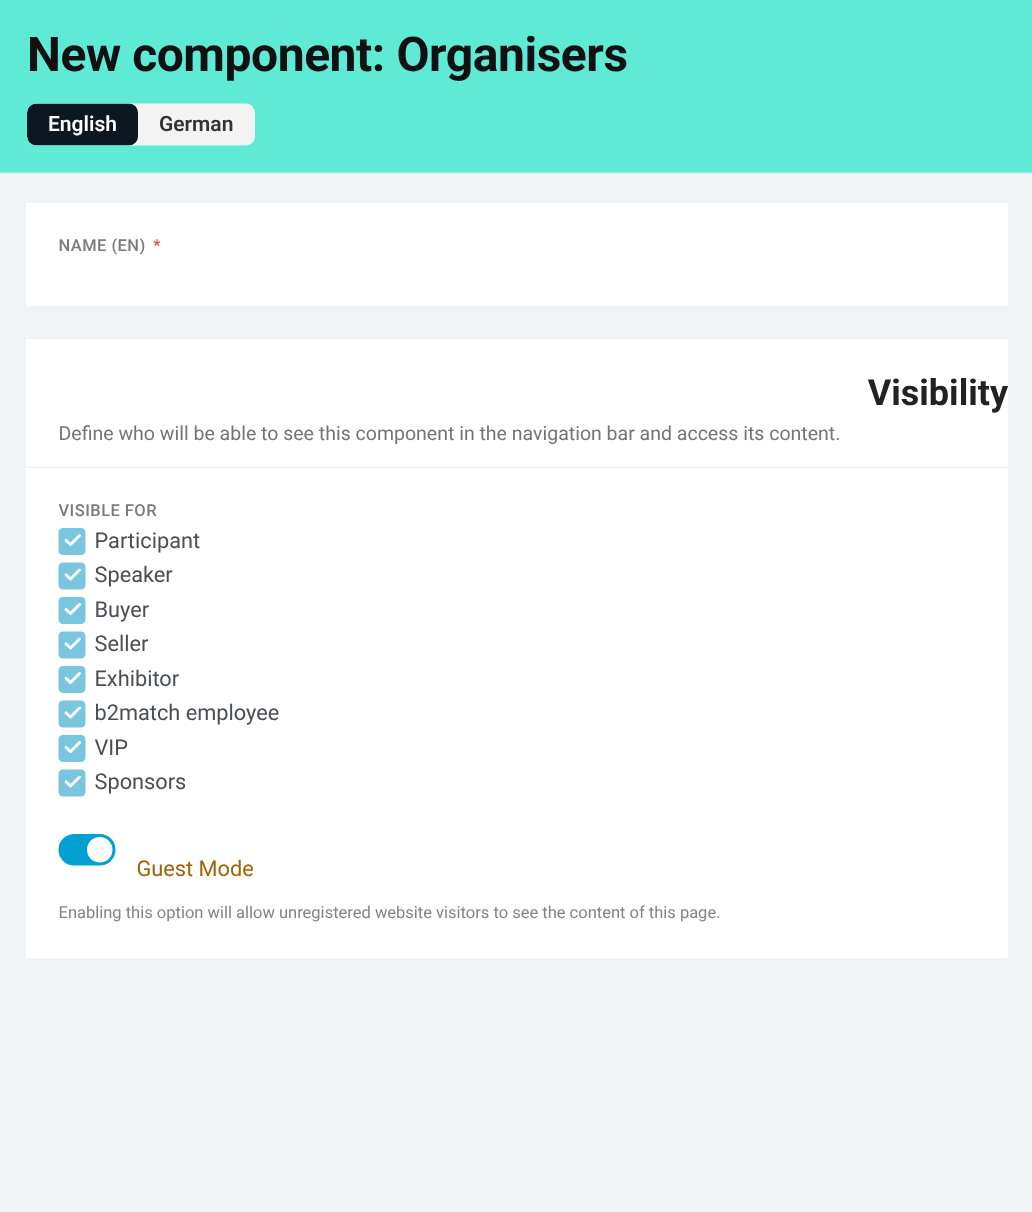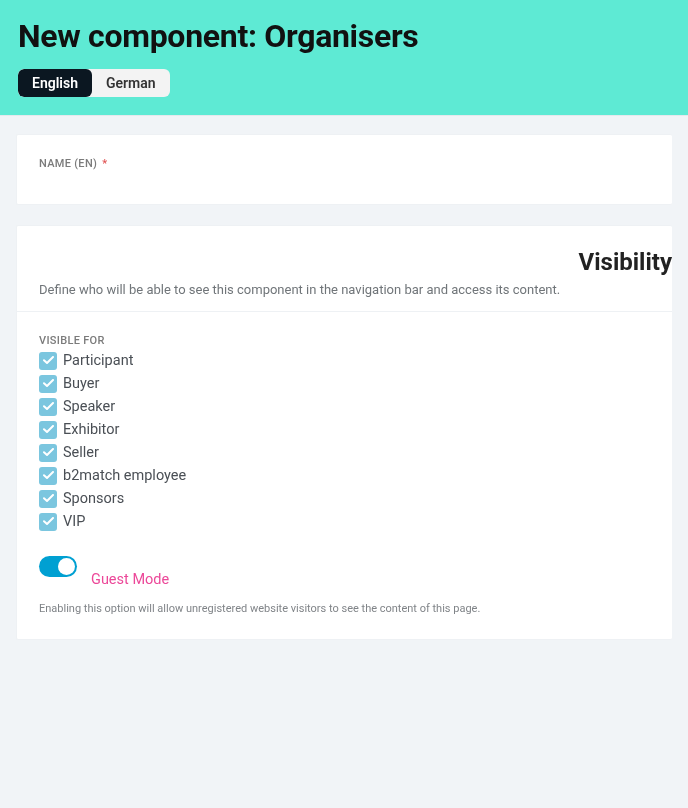--- a/index.html
+++ b/index.html
@@ -136,21 +136,21 @@
     position: absolute;
     top: 2px;
     right: 2px;
     width: 17px;
     height: 17px;
     border-radius: 50%;
     background: #fff;
   }
   .toggle-label {
     font-size: 14.5px;
-    color: #ec4899;
+    color: #a16207;
     margin-top: 26px;
   }
   .help-text {
     font-size: 11px;
     color: #808488;
     margin-top: 14px;
   }
 </style>
 </head>
 <body>
@@ -194,81 +194,81 @@
             <span class="check-label">Participant</span>
           </div>
           <div class="check-row">
             <div class="checkbox">
               <span>
                 <svg width="11" height="9" viewBox="0 0 11 9">
                   <path d="M1 4.2 L4 7 L10 1" stroke="#ffffff" stroke-width="2" fill="none" stroke-linecap="round" stroke-linejoin="round"></path>
                 </svg>
               </span>
             </div>
+            <span class="check-label">Speaker</span>
+          </div>
+          <div class="check-row">
+            <div class="checkbox">
+              <span>
+                <svg width="11" height="9" viewBox="0 0 11 9">
+                  <path d="M1 4.2 L4 7 L10 1" stroke="#ffffff" stroke-width="2" fill="none" stroke-linecap="round" stroke-linejoin="round"></path>
+                </svg>
+              </span>
+            </div>
             <span class="check-label">Buyer</span>
           </div>
           <div class="check-row">
             <div class="checkbox">
               <span>
                 <svg width="11" height="9" viewBox="0 0 11 9">
                   <path d="M1 4.2 L4 7 L10 1" stroke="#ffffff" stroke-width="2" fill="none" stroke-linecap="round" stroke-linejoin="round"></path>
                 </svg>
               </span>
             </div>
-            <span class="check-label">Speaker</span>
+            <span class="check-label">Seller</span>
           </div>
           <div class="check-row">
             <div class="checkbox">
               <span>
                 <svg width="11" height="9" viewBox="0 0 11 9">
                   <path d="M1 4.2 L4 7 L10 1" stroke="#ffffff" stroke-width="2" fill="none" stroke-linecap="round" stroke-linejoin="round"></path>
                 </svg>
               </span>
             </div>
             <span class="check-label">Exhibitor</span>
           </div>
           <div class="check-row">
             <div class="checkbox">
               <span>
                 <svg width="11" height="9" viewBox="0 0 11 9">
                   <path d="M1 4.2 L4 7 L10 1" stroke="#ffffff" stroke-width="2" fill="none" stroke-linecap="round" stroke-linejoin="round"></path>
                 </svg>
               </span>
             </div>
-            <span class="check-label">Seller</span>
-          </div>
-          <div class="check-row">
-            <div class="checkbox">
-              <span>
-                <svg width="11" height="9" viewBox="0 0 11 9">
-                  <path d="M1 4.2 L4 7 L10 1" stroke="#ffffff" stroke-width="2" fill="none" stroke-linecap="round" stroke-linejoin="round"></path>
-                </svg>
-              </span>
-            </div>
             <span class="check-label">b2match employee</span>
           </div>
           <div class="check-row">
             <div class="checkbox">
               <span>
                 <svg width="11" height="9" viewBox="0 0 11 9">
                   <path d="M1 4.2 L4 7 L10 1" stroke="#ffffff" stroke-width="2" fill="none" stroke-linecap="round" stroke-linejoin="round"></path>
                 </svg>
               </span>
             </div>
+            <span class="check-label">VIP</span>
+          </div>
+          <div class="check-row">
+            <div class="checkbox">
+              <span>
+                <svg width="11" height="9" viewBox="0 0 11 9">
+                  <path d="M1 4.2 L4 7 L10 1" stroke="#ffffff" stroke-width="2" fill="none" stroke-linecap="round" stroke-linejoin="round"></path>
+                </svg>
+              </span>
+            </div>
             <span class="check-label">Sponsors</span>
-          </div>
-          <div class="check-row">
-            <div class="checkbox">
-              <span>
-                <svg width="11" height="9" viewBox="0 0 11 9">
-                  <path d="M1 4.2 L4 7 L10 1" stroke="#ffffff" stroke-width="2" fill="none" stroke-linecap="round" stroke-linejoin="round"></path>
-                </svg>
-              </span>
-            </div>
-            <span class="check-label">VIP</span>
           </div>
         </div>
 
       <div class="toggle-row">
         <div class="toggle">
           <div class="toggle-knob"></div>
         </div>
         <span class="toggle-label">Guest Mode</span>
       </div>
       <div class="help-text">Enabling this option will allow unregistered website visitors to see the content of this page.</div>

